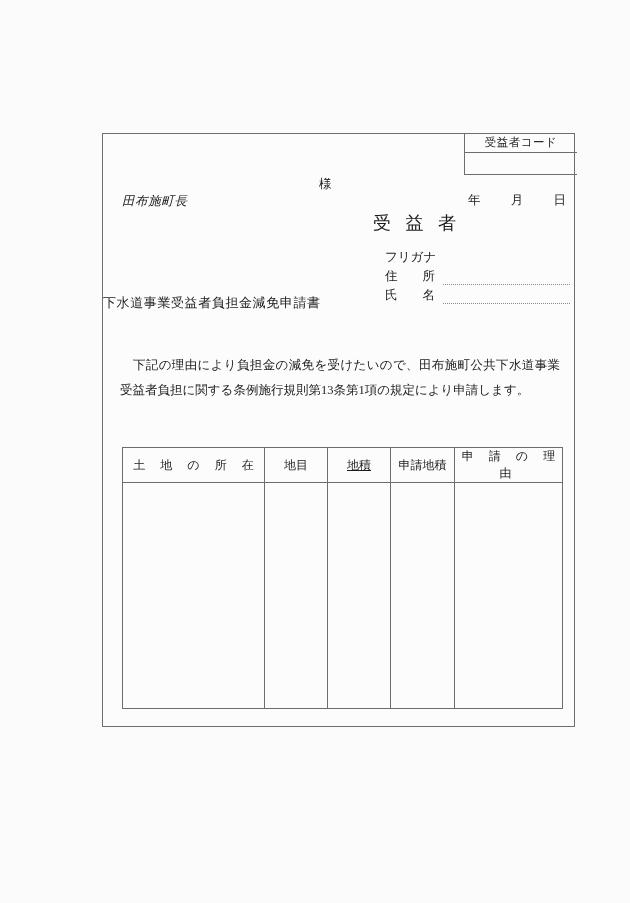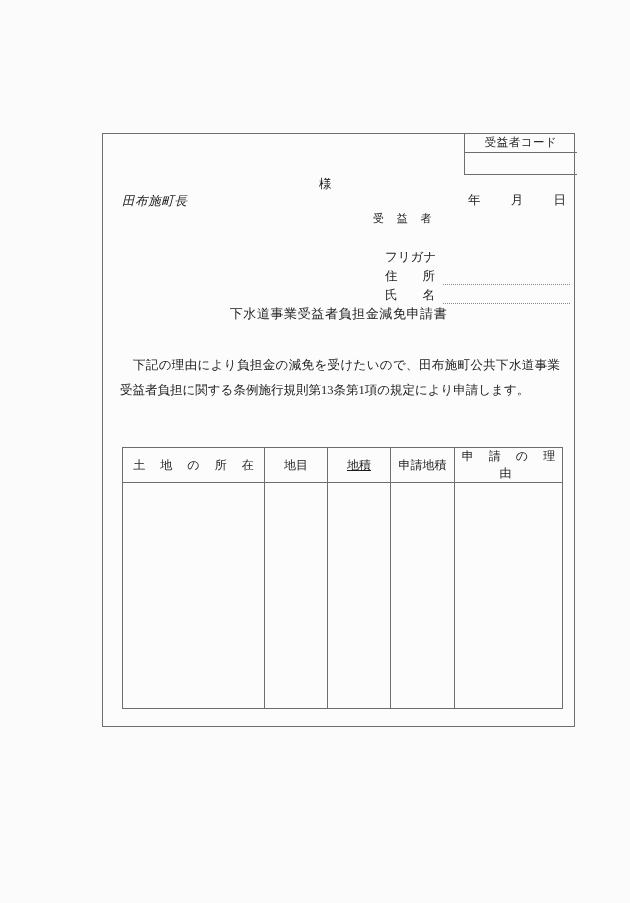--- a/index.html
+++ b/index.html
@@ -100,21 +100,21 @@
     white-space: nowrap;
   }
   #date-line span { display: inline-block; }
   .date-gap { width: 24px; }
 
   
   #beneficiary-heading {
     position: absolute;
     left: 270px;
     top: 77px;
-    font-size: 11px;
+    font-size: 18px;
     letter-spacing: 5px;
     white-space: nowrap;
   }
 
   
   #applicant-fields {
     position: absolute;
     left: 282px;
     top: 115px;
     width: 190px;
@@ -137,22 +137,21 @@
     bottom: 2px;
     height: 0;
     border-bottom: 1px dotted #8a8a8a;
   }
 
   
   #doc-title {
     position: absolute;
     left: 0;
     right: 0;
-    top: 171px;
-    text-align: center;
+    top: 160px;
     font-size: 13px;
     letter-spacing: 0.6px;
     white-space: nowrap;
   }
 
   
   #body-paragraph {
     position: absolute;
     left: 17px;
     top: 219px;

